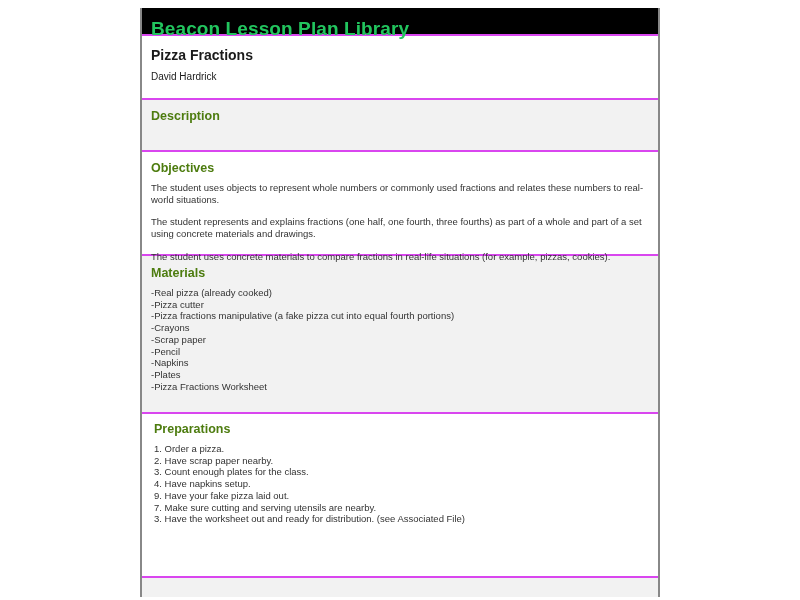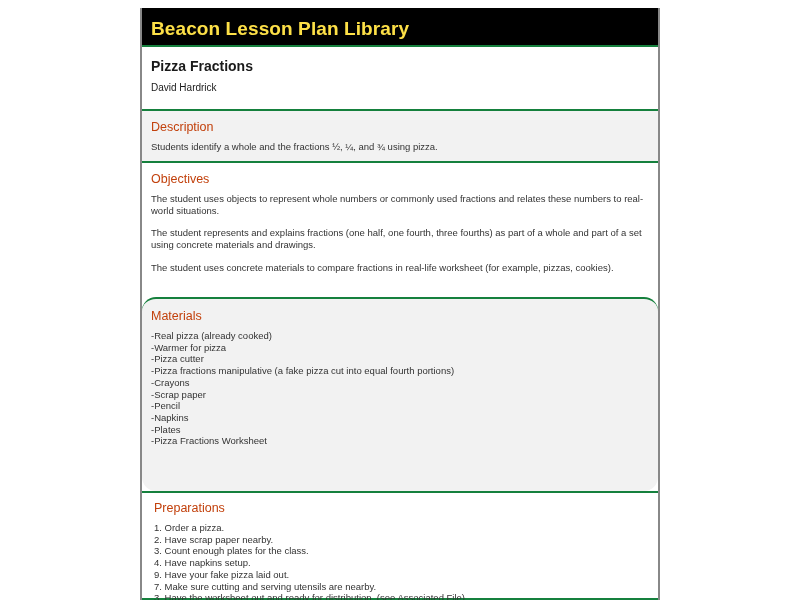--- a/index.html
+++ b/index.html
@@ -11,90 +11,88 @@
     }
     .page {
       position: absolute;
       left: 140px; top: 8px;
       width: 520px;
       border-left: 2px solid #888;
       border-right: 2px solid #888;
     }
     .header {
       background: #000;
-      color: #fde047;
-      height: 37px;
+      color: #22c55e;
+      height: 26px;
       padding: 10px 9px 10px 9px;
       font-size: 19px;
       font-weight: bold;
       letter-spacing: 0.1px;
     }
     .section {
-      border-top: 2px solid #15803d;
+      border-top: 2px solid #d946ef;
       padding: 9px 9px 10px 9px;
     }
     .section.white { background: #ffffff; }
     .section.gray  { background: #f2f2f2; }
     .title-section { height: 64px; padding-top: 11px; }
     .lesson-title {
       font-size: 14px; font-weight: bold; color: #1a1a1a;
       margin-bottom: 8px;
     }
     .author {
       font-size: 10px; font-weight: normal; color: #1a1a1a;
     }
     .section-heading {
-      font-size: 12.5px; font-weight: normal; color: #c2410c;
+      font-size: 12.5px; font-weight: bold; color: #4d7c0f;
       margin-bottom: 7px;
     }
     .body-text {
       font-size: 9.5px; line-height: 11.7px; color: #333;
     }
     .para { margin-bottom: 11px; }
     .para:last-child { margin-bottom: 0; }
     .desc-section { height: 52px; }
-    .obj-section { height: 136px; }
-    .mat-section { height: 194px; padding-top: 10px; border-radius: 14px; }
-    .prep-section { height: 107px; padding-top: 8px; padding-left: 12px; }
+    .obj-section { height: 104px; }
+    .mat-section { height: 158px; padding-top: 10px; }
+    .prep-section { height: 164px; padding-top: 8px; padding-left: 12px; }
     .list-line { display: block; white-space: nowrap; }
     .tail-section { height: 20px; }
   </style>
 </head>
 <body>
 
 <div class="page">
 
   <div class="header">
     <span>Beacon Lesson Plan Library</span>
   </div>
 
   <div class="section white title-section">
     <div class="lesson-title">Pizza Fractions</div>
     <div class="author">David Hardrick</div>
   </div>
 
   <div class="section gray desc-section">
     <div class="section-heading">Description</div>
-    <div class="body-text">Students identify a whole and the fractions ½, ¼, and ¾ using pizza.</div>
   </div>
 
   <div class="section white obj-section">
     <div class="section-heading">Objectives</div>
     <div class="body-text">
       <p class="para">The student uses objects to represent whole numbers or commonly used fractions and relates these numbers to real-world situations.</p>
       <p class="para">The student represents and explains fractions (one half, one fourth, three fourths) as part of a whole and part of a set using concrete materials and drawings.</p>
-      <p class="para">The student uses concrete materials to compare fractions in real-life worksheet (for example, pizzas, cookies).</p>
+      <p class="para">The student uses concrete materials to compare fractions in real-life situations (for example, pizzas, cookies).</p>
     </div>
   </div>
 
   <div class="section gray mat-section">
     <div class="section-heading">Materials</div>
     <div class="body-text">
       <span class="list-line">-Real pizza (already cooked)</span>
-      <span class="list-line">-Warmer for pizza</span>
       <span class="list-line">-Pizza cutter</span>
       <span class="list-line">-Pizza fractions manipulative (a fake pizza cut into equal fourth portions)</span>
       <span class="list-line">-Crayons</span>
       <span class="list-line">-Scrap paper</span>
       <span class="list-line">-Pencil</span>
       <span class="list-line">-Napkins</span>
       <span class="list-line">-Plates</span>
       <span class="list-line">-Pizza Fractions Worksheet</span>
     </div>
   </div>

